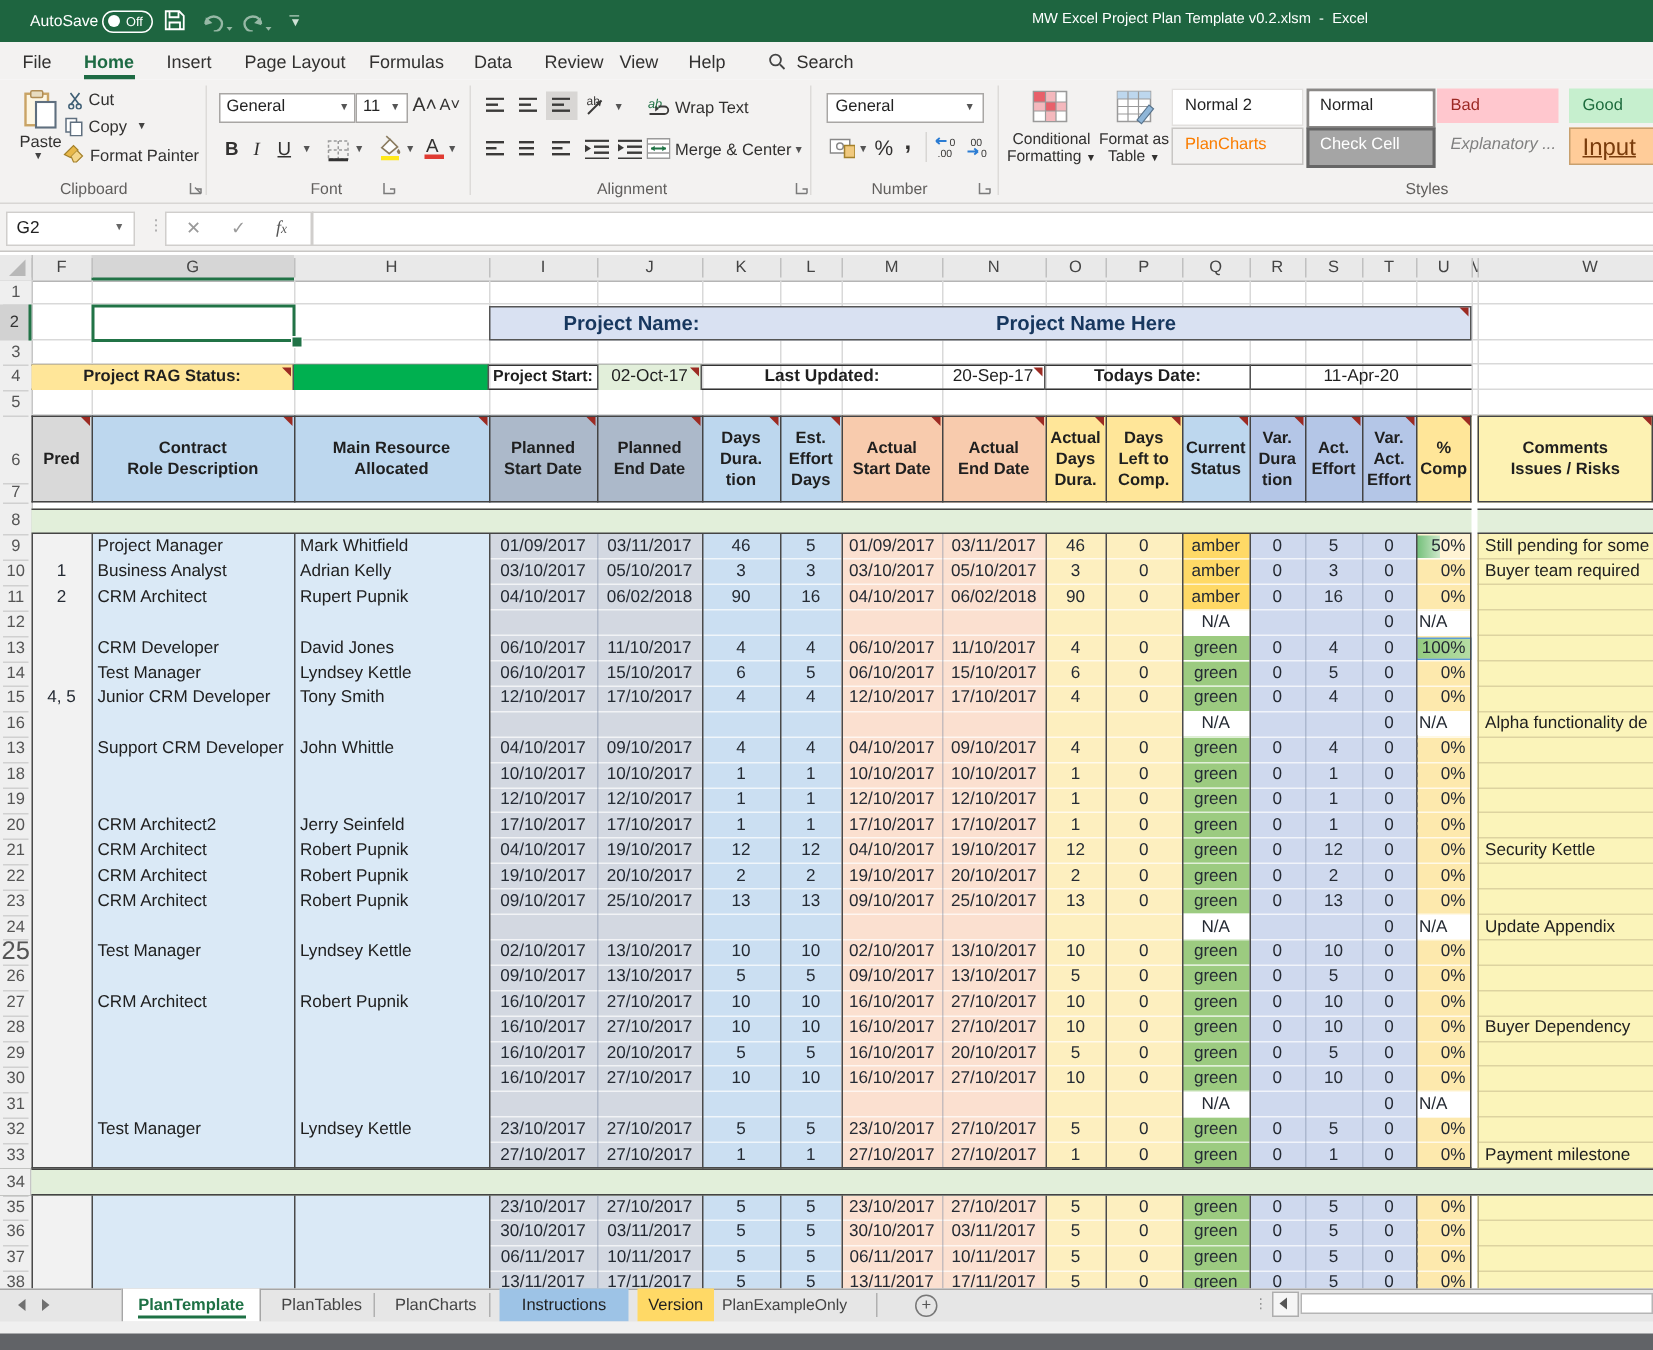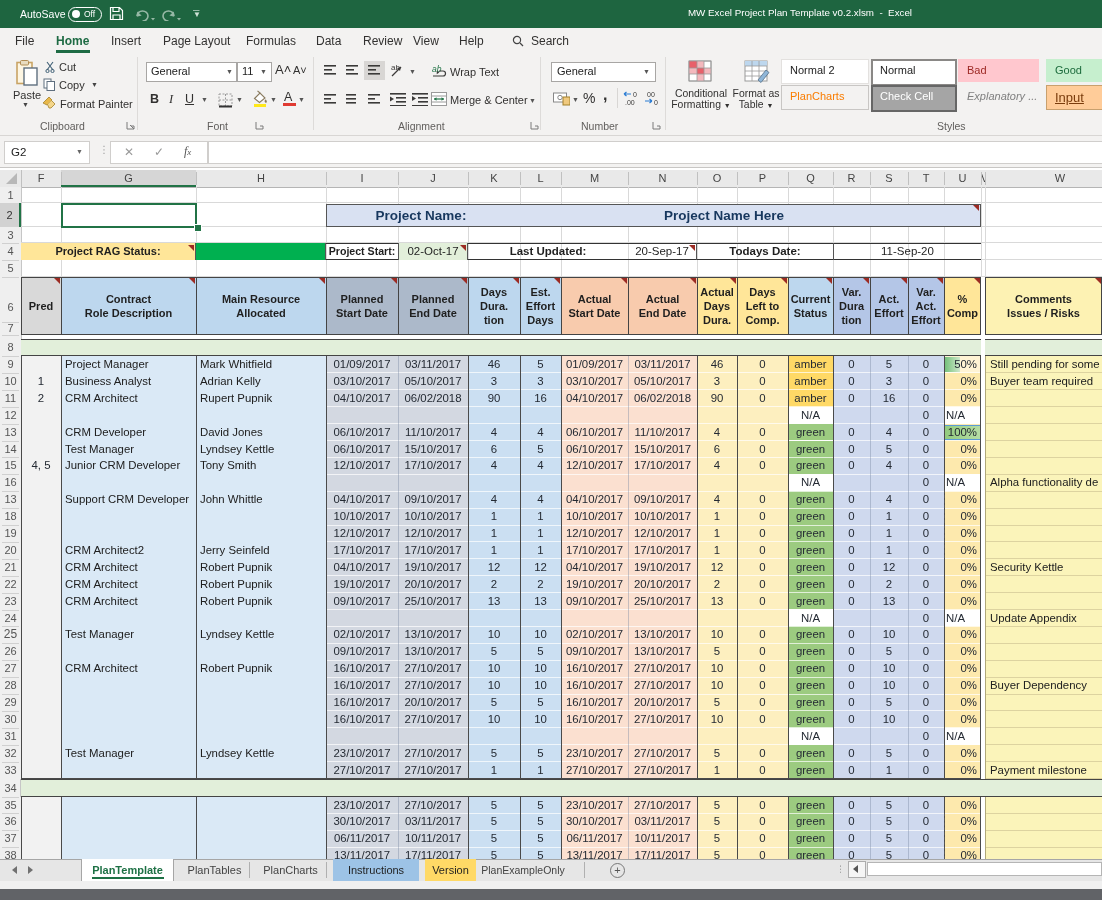--- a/index.html
+++ b/index.html
@@ -234,21 +234,21 @@
     <div style="position:absolute;left:967px;top:64px;font-size:11px;color:#9c2824;">Bad</div>
     <div style="position:absolute;left:1046px;top:59px;width:56px;height:23px;background:#c6efce;"></div>
     <div style="position:absolute;left:1055px;top:64px;font-size:11px;color:#1c6b3c;">Good</div>
     <div style="position:absolute;left:781px;top:85px;width:86px;height:23px;background:#f3f2f1;border:1px solid #c8c6c4;"></div>
     <div style="position:absolute;left:790px;top:90px;font-size:11px;color:#fa7d00;">PlanCharts</div>
     <div style="position:absolute;left:871px;top:85px;width:82px;height:23px;background:#a5a5a5;border:2px solid #666;"></div>
     <div style="position:absolute;left:880px;top:90px;font-size:11px;color:#fff;">Check Cell</div>
     <div style="position:absolute;left:958px;top:85px;width:81px;height:23px;background:#f3f2f1;"></div>
     <div style="position:absolute;left:967px;top:90px;font-size:11px;color:#808080;font-style:italic;">Explanatory ...</div>
     <div style="position:absolute;left:1046px;top:85px;width:56px;height:23px;background:#ffcc99;border:1px solid #c8a06e;"></div>
-    <div style="position:absolute;left:1055px;top:90px;font-size:13px;color:#7a3c0c;text-decoration:underline;">Input</div>
+    <div style="position:absolute;left:1055px;top:90px;font-size:16px;color:#7a3c0c;text-decoration:underline;">Input</div>
     <div style="position:absolute;left:937px;top:120px;font-size:10.5px;color:#605e5c;">Styles</div>
 <div style="position:absolute;left:0;top:136px;width:1102px;height:31px;background:#f3f2f1;border-bottom:1px solid #c8c6c4;"></div>
 <div style="position:absolute;left:4px;top:141px;width:84px;height:21px;background:#fff;border:1px solid #d0cecc;"></div>
 <div style="position:absolute;left:11px;top:146px;font-size:11.5px;color:#222;">G2</div>
 <div style="position:absolute;left:76px;top:148px;font-size:7px;color:#666;">▼</div>
 <div style="position:absolute;left:99px;top:144px;color:#a0a0a0;font-size:10px;letter-spacing:-1px;">⋮</div>
 <div style="position:absolute;left:110px;top:141px;width:96px;height:21px;background:#fff;border:1px solid #d0cecc;"></div>
 <div style="position:absolute;left:124px;top:145px;font-size:12px;color:#9a9a9a;">✕</div>
 <div style="position:absolute;left:154px;top:145px;font-size:12px;color:#9a9a9a;">✓</div>
 <div style="position:absolute;left:184px;top:144px;font-size:12px;font-style:italic;font-family:'Liberation Serif',serif;color:#555;">f<span style="font-size:9px;">x</span></div>
@@ -352,21 +352,21 @@
     <div style="position:absolute;left:0px;top:541.9px;width:21px;height:16.9px;font-size:11px;color:#555;text-align:center;line-height:16.9px;">20</div>
     <div style="position:absolute;left:2px;top:558.8px;width:17px;height:1px;background:#d0d0d0;"></div>
     <div style="position:absolute;left:0px;top:558.8px;width:21px;height:16.9px;font-size:11px;color:#555;text-align:center;line-height:16.9px;">21</div>
     <div style="position:absolute;left:2px;top:575.7px;width:17px;height:1px;background:#d0d0d0;"></div>
     <div style="position:absolute;left:0px;top:575.7px;width:21px;height:16.9px;font-size:11px;color:#555;text-align:center;line-height:16.9px;">22</div>
     <div style="position:absolute;left:2px;top:592.6px;width:17px;height:1px;background:#d0d0d0;"></div>
     <div style="position:absolute;left:0px;top:592.6px;width:21px;height:16.9px;font-size:11px;color:#555;text-align:center;line-height:16.9px;">23</div>
     <div style="position:absolute;left:2px;top:609.5px;width:17px;height:1px;background:#d0d0d0;"></div>
     <div style="position:absolute;left:0px;top:609.5px;width:21px;height:16.9px;font-size:11px;color:#555;text-align:center;line-height:16.9px;">24</div>
     <div style="position:absolute;left:2px;top:626.4px;width:17px;height:1px;background:#d0d0d0;"></div>
-    <div style="position:absolute;left:0px;top:626.4px;width:21px;height:16.9px;font-size:12px;color:#555;text-align:center;line-height:16.9px;">25</div>
+    <div style="position:absolute;left:0px;top:626.4px;width:21px;height:16.9px;font-size:17px;color:#555;text-align:center;line-height:16.9px;">25</div>
     <div style="position:absolute;left:2px;top:643.3px;width:17px;height:1px;background:#d0d0d0;"></div>
     <div style="position:absolute;left:0px;top:643.3px;width:21px;height:16.9px;font-size:11px;color:#555;text-align:center;line-height:16.9px;">26</div>
     <div style="position:absolute;left:2px;top:660.2px;width:17px;height:1px;background:#d0d0d0;"></div>
     <div style="position:absolute;left:0px;top:660.2px;width:21px;height:16.9px;font-size:11px;color:#555;text-align:center;line-height:16.9px;">27</div>
     <div style="position:absolute;left:2px;top:677.1px;width:17px;height:1px;background:#d0d0d0;"></div>
     <div style="position:absolute;left:0px;top:677.1px;width:21px;height:16.9px;font-size:11px;color:#555;text-align:center;line-height:16.9px;">28</div>
     <div style="position:absolute;left:2px;top:694px;width:17px;height:1px;background:#d0d0d0;"></div>
     <div style="position:absolute;left:0px;top:694px;width:21px;height:16.9px;font-size:11px;color:#555;text-align:center;line-height:16.9px;">29</div>
     <div style="position:absolute;left:2px;top:710.9px;width:17px;height:1px;background:#d0d0d0;"></div>
     <div style="position:absolute;left:0px;top:710.9px;width:21px;height:16.9px;font-size:11px;color:#555;text-align:center;line-height:16.9px;">30</div>
@@ -398,21 +398,21 @@
     <div style="position:absolute;left:61px;top:203px;width:136px;height:25px;border:2px solid #217346;box-sizing:border-box;background:#fff;"></div>
     <div style="position:absolute;left:194px;top:224px;width:6px;height:6px;background:#217346;border:1px solid #fff;"></div>
     <div style="position:absolute;left:21px;top:243px;width:960px;height:17px;border-top:1.5px solid #333;border-bottom:1.5px solid #333;box-sizing:border-box;"></div>
     <div style="position:absolute;left:21px;top:243px;width:175px;height:17px;background:#ffe699;font-size:11px;font-weight:bold;color:#1f1f1f;text-align:center;line-height:17px;border-right:1px solid #555;box-sizing:border-box;">Project RAG Status:</div>
     <div style="position:absolute;left:196px;top:243px;width:130px;height:17px;background:#00b050;border-right:1px solid #555;box-sizing:border-box;"></div>
     <div style="position:absolute;left:326px;top:243px;width:72px;height:17px;font-size:10.6px;font-weight:bold;color:#1f1f1f;text-align:center;line-height:17px;white-space:nowrap;">Project Start:</div>
     <div style="position:absolute;left:398px;top:243px;width:70px;height:17px;background:#e2efda;font-size:11.5px;color:#1f1f1f;text-align:center;line-height:17px;border-left:1px solid #555;border-right:1px solid #555;box-sizing:border-box;">02-Oct-17</div>
     <div style="position:absolute;left:468px;top:243px;width:160px;height:17px;font-size:11.5px;font-weight:bold;color:#1f1f1f;text-align:center;line-height:17px;">Last Updated:</div>
     <div style="position:absolute;left:628px;top:243px;width:69px;height:17px;font-size:11.5px;color:#1f1f1f;text-align:center;line-height:17px;border-right:1px solid #555;box-sizing:border-box;">20-Sep-17</div>
     <div style="position:absolute;left:697px;top:243px;width:136px;height:17px;font-size:11.5px;font-weight:bold;color:#1f1f1f;text-align:center;line-height:17px;">Todays Date:</div>
-    <div style="position:absolute;left:833px;top:243px;width:148px;height:17px;font-size:11.5px;color:#1f1f1f;text-align:center;line-height:17px;border-left:1px solid #555;box-sizing:border-box;">11-Sep-20</div>
+    <div style="position:absolute;left:833px;top:243px;width:148px;height:17px;font-size:11.5px;color:#1f1f1f;text-align:center;line-height:17px;border-left:1px solid #555;box-sizing:border-box;">11-Apr-20</div>
     <div style="position:absolute;left:188px;top:245px;width:0;height:0;border-left:6px solid transparent;border-top:6px solid #9c2b23;"></div>
     <div style="position:absolute;left:460px;top:245px;width:0;height:0;border-left:6px solid transparent;border-top:6px solid #9c2b23;"></div>
     <div style="position:absolute;left:689px;top:245px;width:0;height:0;border-left:6px solid transparent;border-top:6px solid #9c2b23;"></div>
     <div style="position:absolute;left:21px;top:277px;width:40px;height:58px;background:#d9d9d9;box-sizing:border-box;border-left:1px solid #444;border-top:1px solid #444;border-bottom:1px solid #444;"></div>
     <div style="position:absolute;left:21px;top:299px;width:40px;height:14px;font-size:11px;font-weight:bold;color:#1f1f1f;text-align:center;line-height:14px;">Pred</div>
     <div style="position:absolute;left:54px;top:278px;width:0;height:0;border-left:6px solid transparent;border-top:6px solid #9c2b23;"></div>
     <div style="position:absolute;left:61px;top:277px;width:135px;height:58px;background:#bdd7ee;box-sizing:border-box;border-left:1px solid #444;border-top:1px solid #444;border-bottom:1px solid #444;"></div>
     <div style="position:absolute;left:61px;top:292px;width:135px;height:28px;font-size:11px;font-weight:bold;color:#1f1f1f;text-align:center;line-height:14px;">Contract<br>Role Description</div>
     <div style="position:absolute;left:189px;top:278px;width:0;height:0;border-left:6px solid transparent;border-top:6px solid #9c2b23;"></div>
     <div style="position:absolute;left:196px;top:277px;width:130px;height:58px;background:#bdd7ee;box-sizing:border-box;border-left:1px solid #444;border-top:1px solid #444;border-bottom:1px solid #444;"></div>

